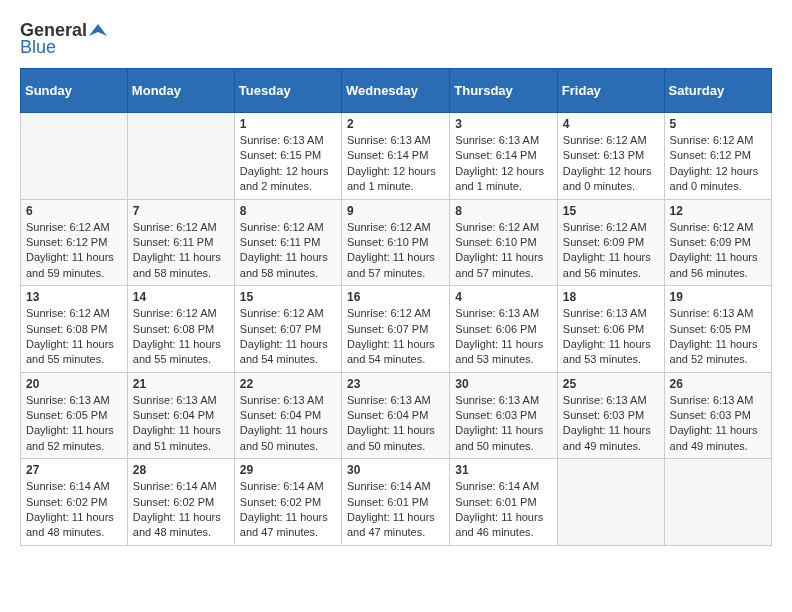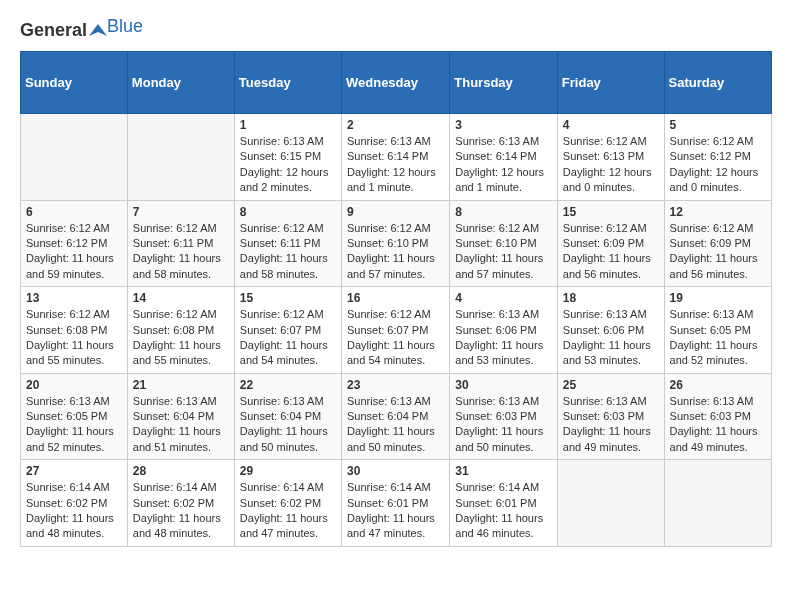--- a/index.html
+++ b/index.html
@@ -11,20 +11,21 @@
       padding: 20px;
     }
     .header {
       display: flex;
       justify-content: space-between;
       align-items: flex-start;
       margin-bottom: 10px;
     }
     .logo {
       display: flex;
+      flex-direction: column;
       align-items: flex-start;
       justify-content: space-between;
     }
     .logo-row {
       display: flex;
       align-items: center;
     }
     .title-block {
       text-align: right;
     }
@@ -40,21 +41,21 @@
     .calendar {
       width: 100%;
       border-collapse: collapse;
       border: 1px solid #ccc;
     }
     .calendar th {
       background-color: #2a6db5;
       color: #fff;
       font-size: 13px;
       font-weight: bold;
-      padding: 23px 4px;
+      padding: 14px 4px;
       text-align: left;
       border: 1px solid #1a5a9a;
     }
     .calendar td {
       border: 1px solid #ccc;
       vertical-align: top;
       padding: 4px 5px;
       font-size: 10.5px;
       color: #333;
       width: 110px;

